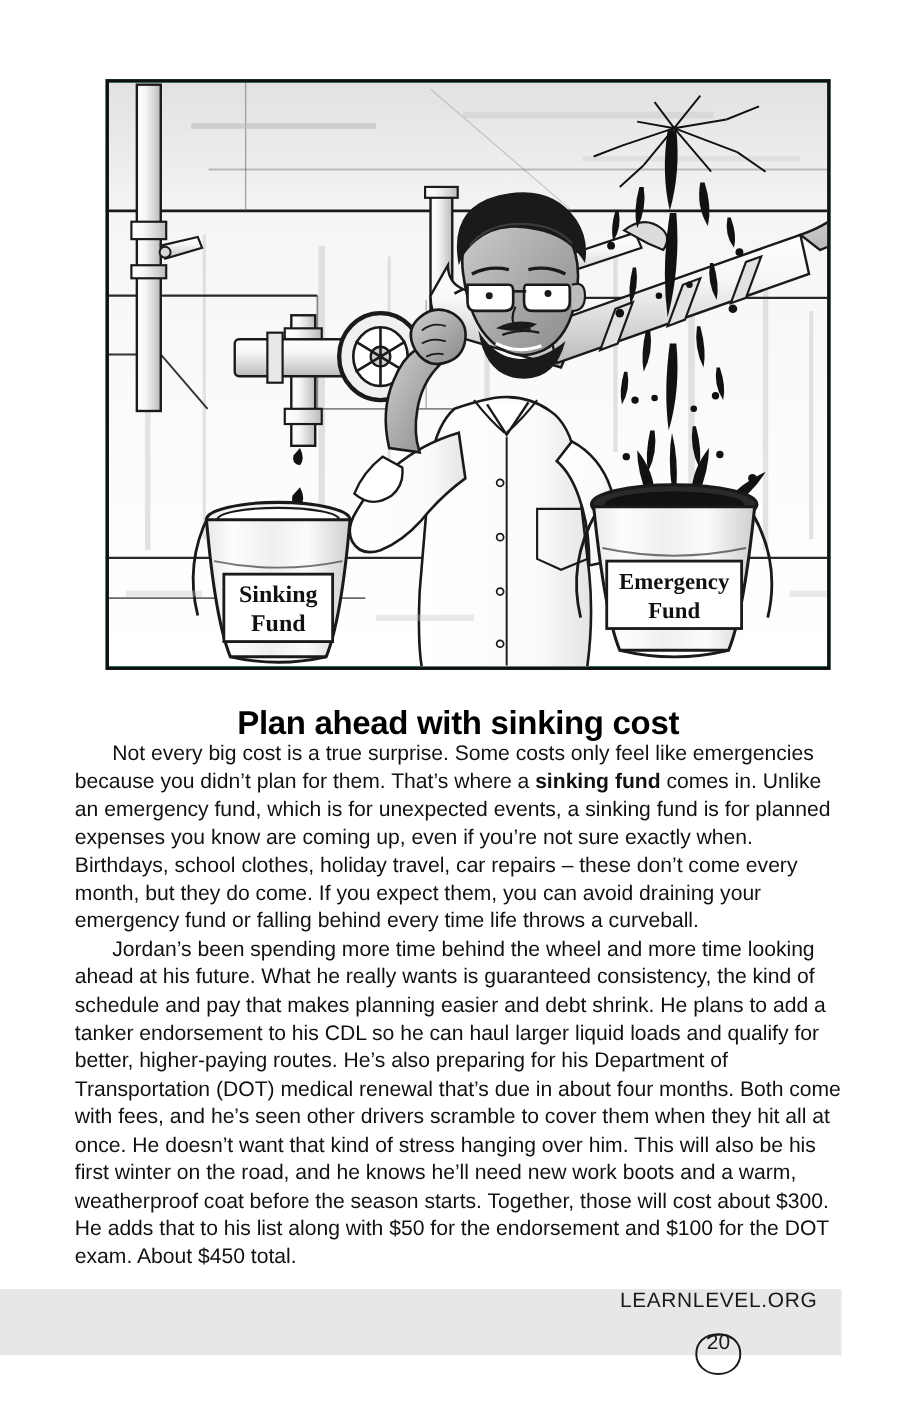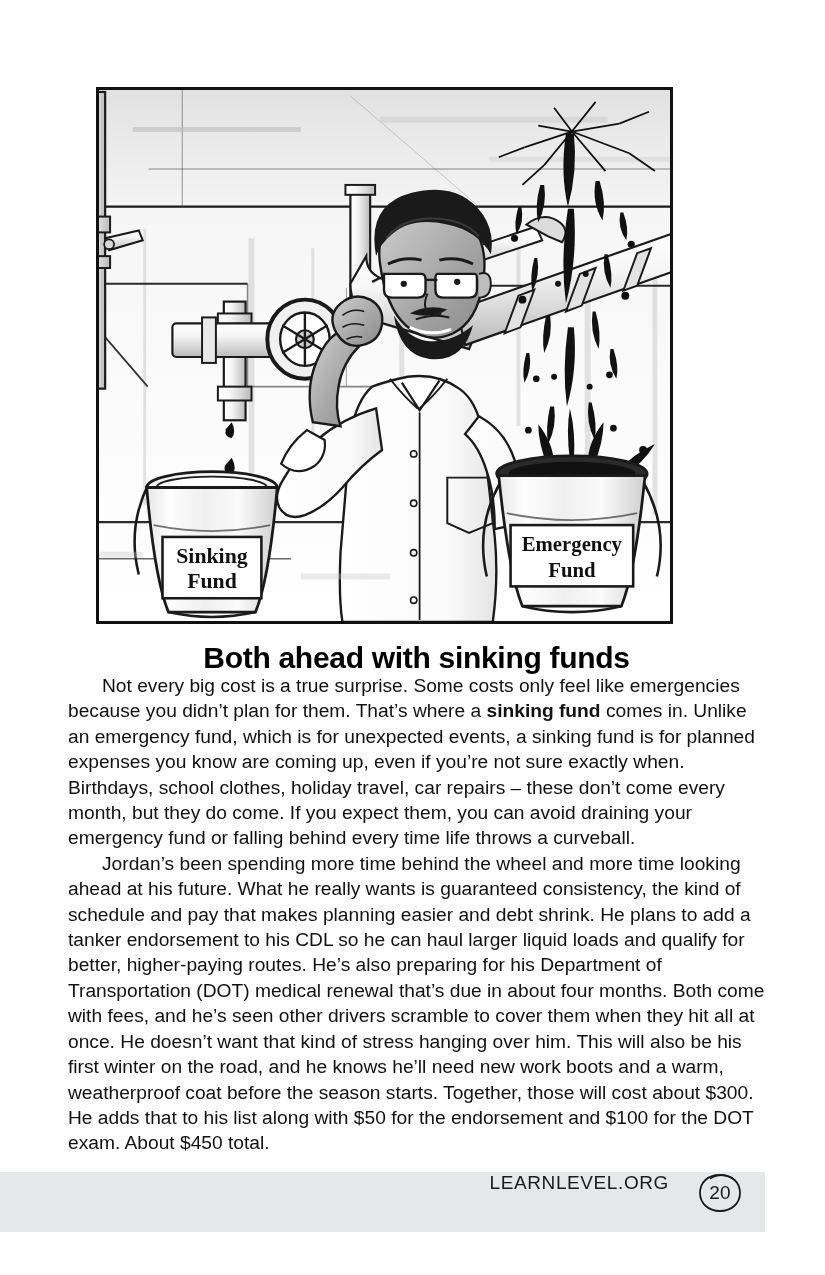--- a/index.html
+++ b/index.html
@@ -13,22 +13,22 @@
     position: relative;
     font-family: "Liberation Sans", sans-serif;
     color: #000000;
     overflow: hidden;
   }
 
   
   .illustration {
     position: absolute;
     left: 96px;
-    top: 87px;
-    width: 577px;
+    top: 72px;
+    width: 659px;
     height: 537px;
     border: 3px solid #111111;
     box-sizing: border-box;
     background: #0f766e;
     overflow: hidden;
   }
   .illustration svg {
     display: block;
     width: 100%;
     height: 100%;
@@ -78,22 +78,23 @@
     width: 765px;
     height: 60px;
     background: #e6e7e8;
   }
   .footer-inner {
     position: absolute;
     right: 22px;
     top: 0;
     height: 60px;
     display: flex;
-    align-items: flex-start;
-    gap: 28px;
+    align-items: center;
+    gap: 16px;
+    flex-direction: column;
   }
   .footer-site {
     font-size: 19px;
     letter-spacing: 0.6px;
     color: #1a1a1a;
     font-weight: normal;
   }
   .page-number-badge {
     position: relative;
     width: 46px;
@@ -367,21 +368,21 @@
     </g>
 
     <g opacity="0.35" stroke="#c4c4c4" fill="none" stroke-width="6">
       <path d="M20 470 H90"></path>
       <path d="M250 492 H340"></path>
       <path d="M630 470 H668"></path>
     </g>
   </svg>
 </div>
 
-<h1 class="page-heading">Both ahead with sinking funds</h1>
+<h1 class="page-heading">Plan ahead with sinking cost</h1>
 
 <div class="body-copy">
   <p><span>Not every big cost is a true surprise. Some costs only feel like emergencies because you didn’t plan for them. That’s where a </span><b>sinking fund</b><span> comes in. Unlike an emergency fund, which is for unexpected events, a sinking fund is for planned expenses you know are coming up, even if you’re not sure exactly when. Birthdays, school clothes, holiday travel, car repairs – these don’t come every month, but they do come. If you expect them, you can avoid draining your emergency fund or falling behind every time life throws a curveball.</span></p>
   <p>Jordan’s been spending more time behind the wheel and more time looking ahead at his future. What he really wants is guaranteed consistency, the kind of schedule and pay that makes planning easier and debt shrink. He plans to add a tanker endorsement to his CDL so he can haul larger liquid loads and qualify for better, higher-paying routes. He’s also preparing for his Department of Transportation (DOT) medical renewal that’s due in about four months. Both come with fees, and he’s seen other drivers scramble to cover them when they hit all at once. He doesn’t want that kind of stress hanging over him. This will also be his first winter on the road, and he knows he’ll need new work boots and a warm, weatherproof coat before the season starts. Together, those will cost about $300. He adds that to his list along with $50 for the endorsement and $100 for the DOT exam. About $450 total.</p>
 </div>
 
 <div class="footer-band">
   <div class="footer-inner">
     <span class="footer-site">LEARNLEVEL.ORG</span>
     <span class="page-number-badge">

